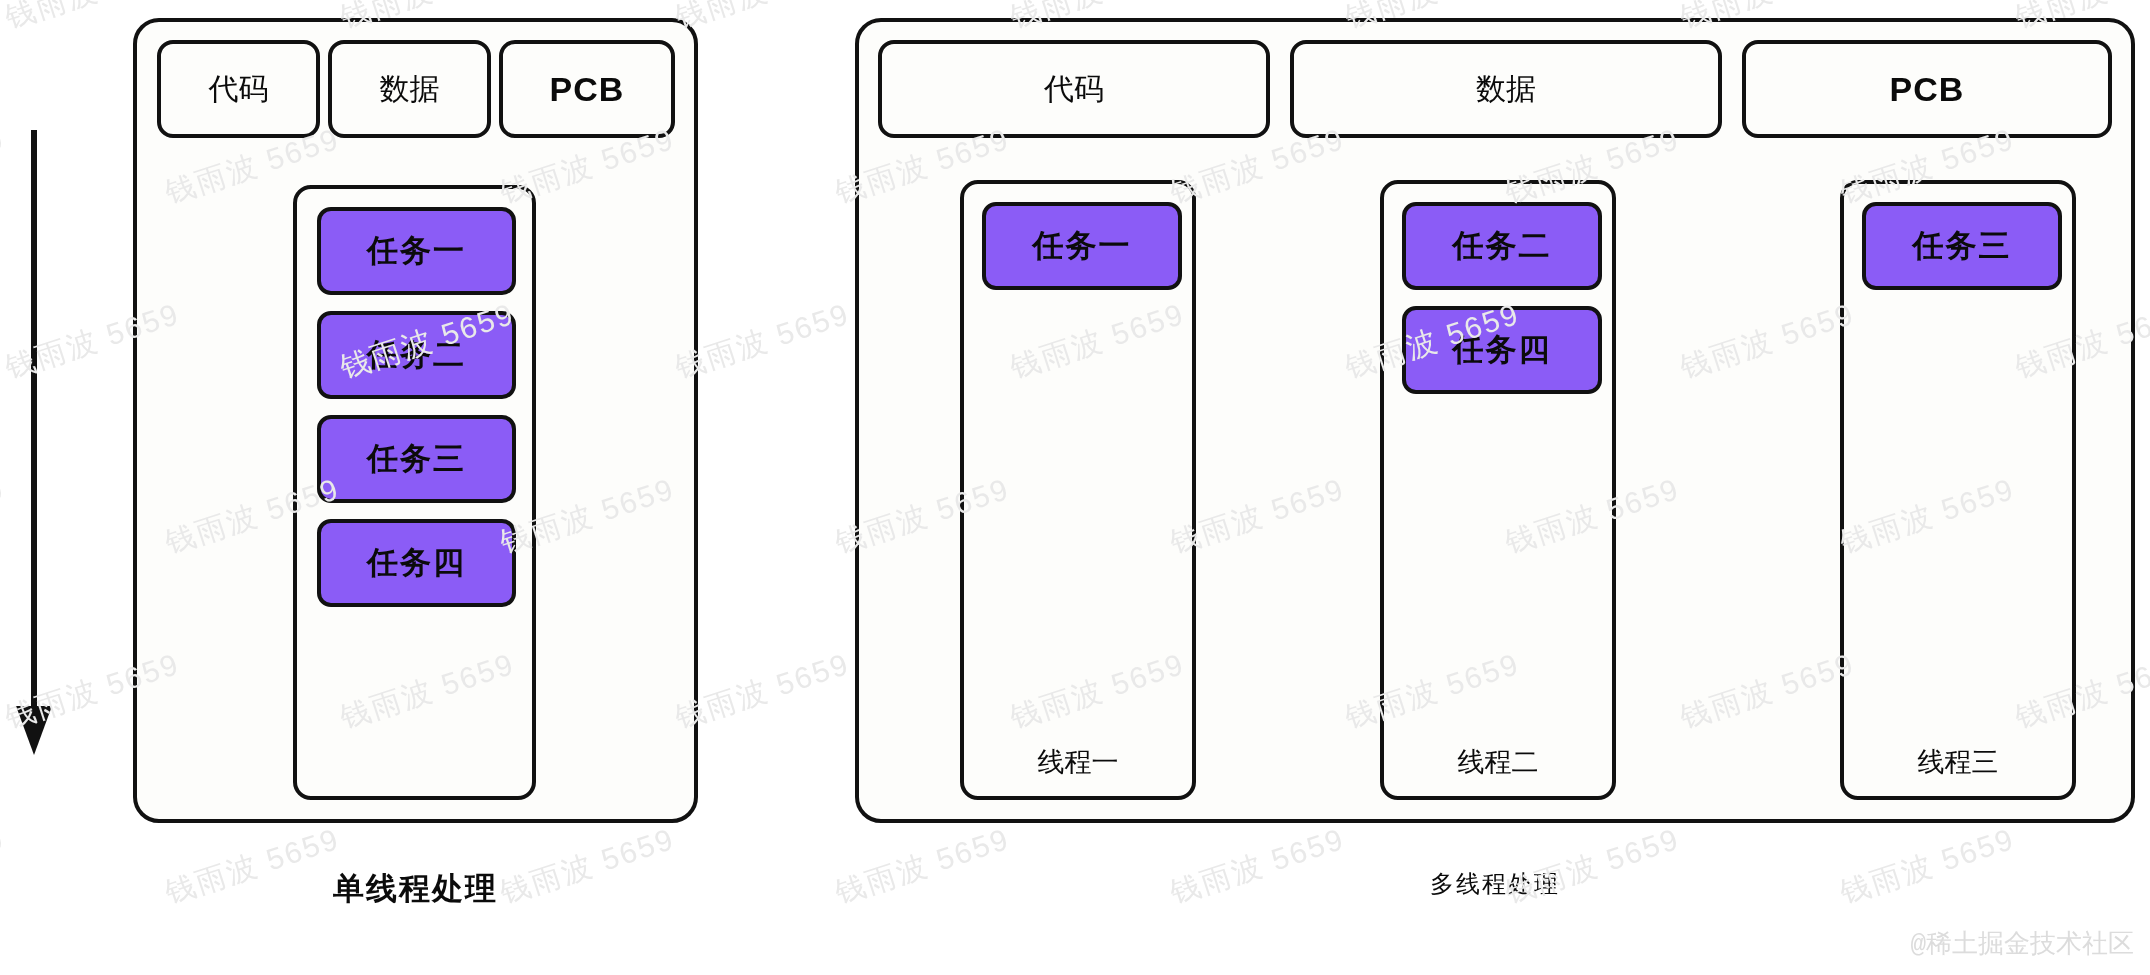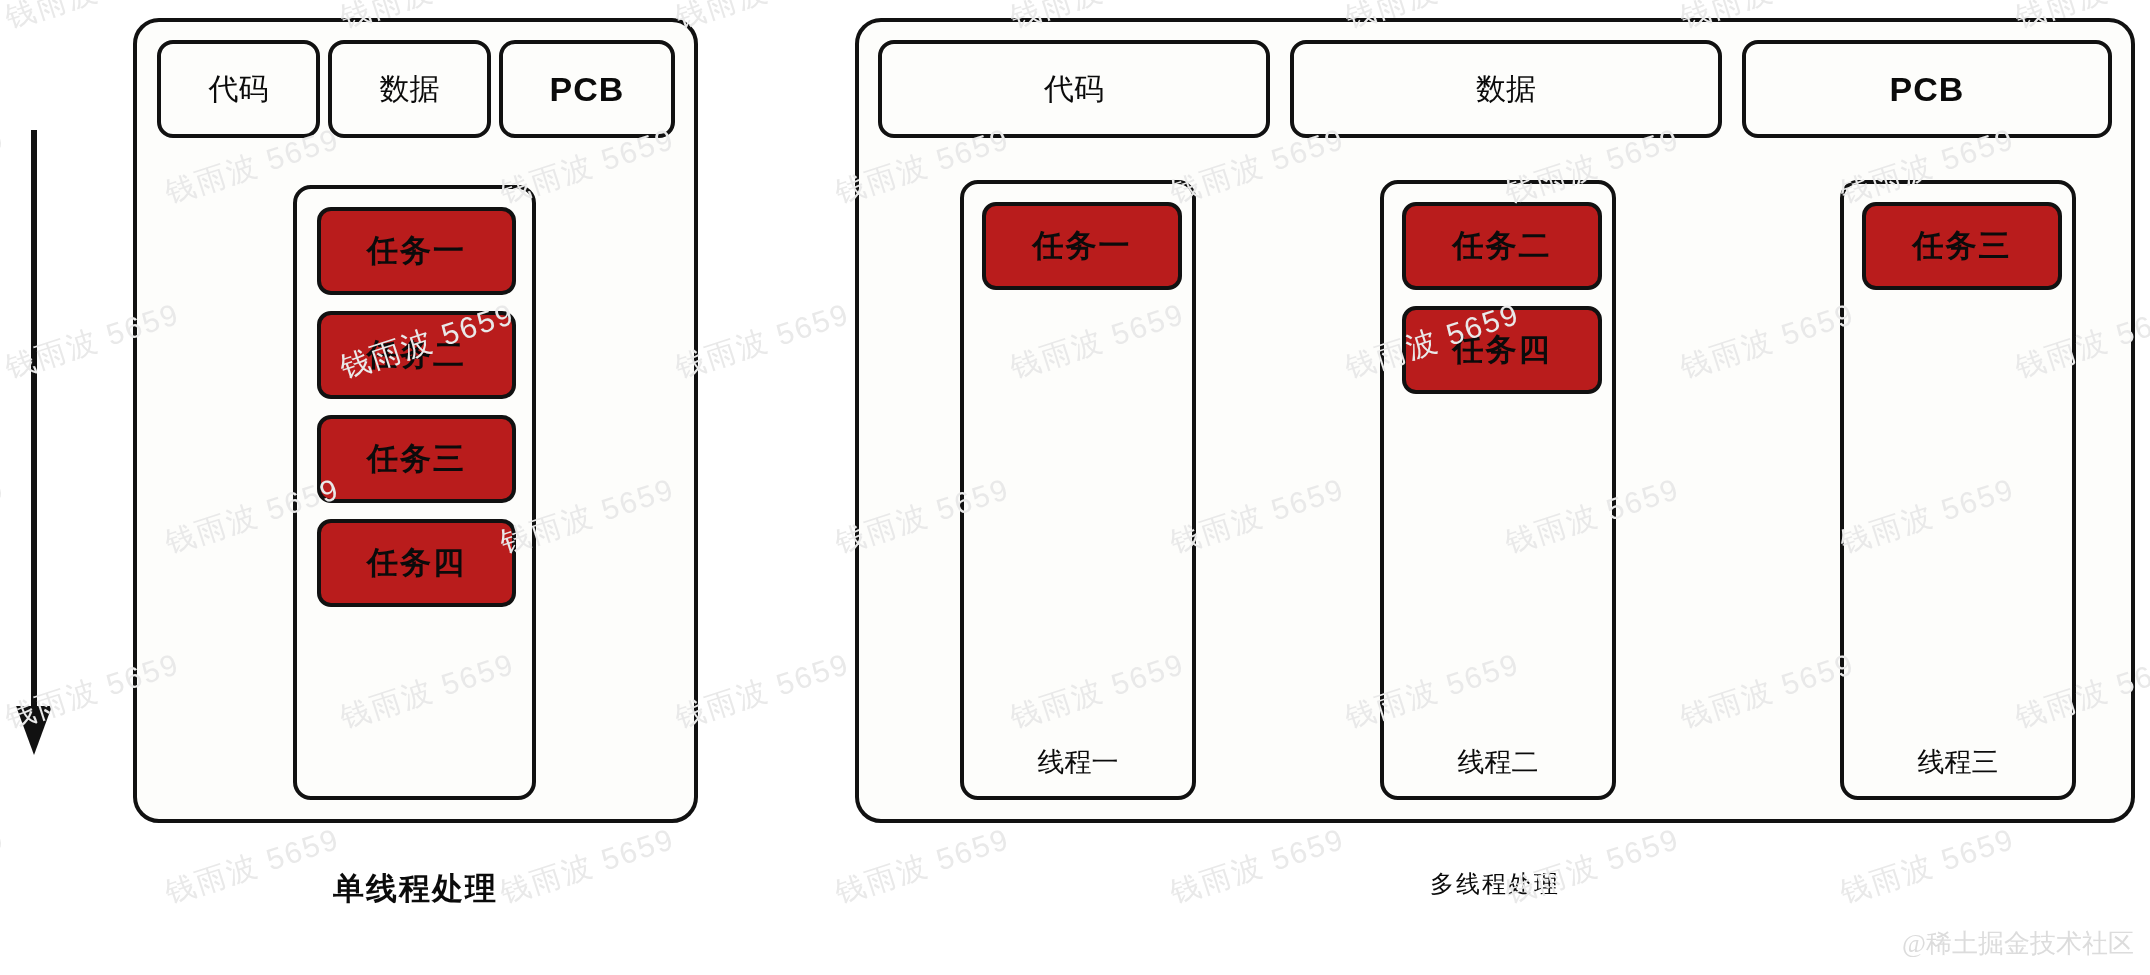--- a/index.html
+++ b/index.html
@@ -35,21 +35,21 @@
     user-select: none;
   }
   #corner-watermark {
     position: absolute;
     right: 16px;
     bottom: 14px;
     color: #dcdcdc;
     font-size: 26px;
     white-space: nowrap;
     z-index: 6;
-    font-family: Liberation Serif, serif;
+    font-family: Liberation Mono, monospace;
   }
 
   
   .panel {
     position: absolute;
     box-sizing: border-box;
     background: #fdfdfb;
     border: 4px solid #111111;
     border-radius: 26px;
     z-index: 2;
@@ -95,21 +95,21 @@
     color: #0b0b0b;
     font-family: "Liberation Serif", "DejaVu Serif", serif;
   }
   .thread-name.main {
     font-size: 28px;
   }
 
   .task {
     position: absolute;
     box-sizing: border-box;
-    background: #b91c1c;
+    background: #8b5cf6;
     border: 4px solid #111111;
     border-radius: 14px;
     display: flex;
     align-items: center;
     justify-content: center;
     font-size: 31px;
     font-weight: bold;
     color: #0b0b0b;
     font-family: "Liberation Sans", "DejaVu Sans", sans-serif;
     letter-spacing: 2px;

